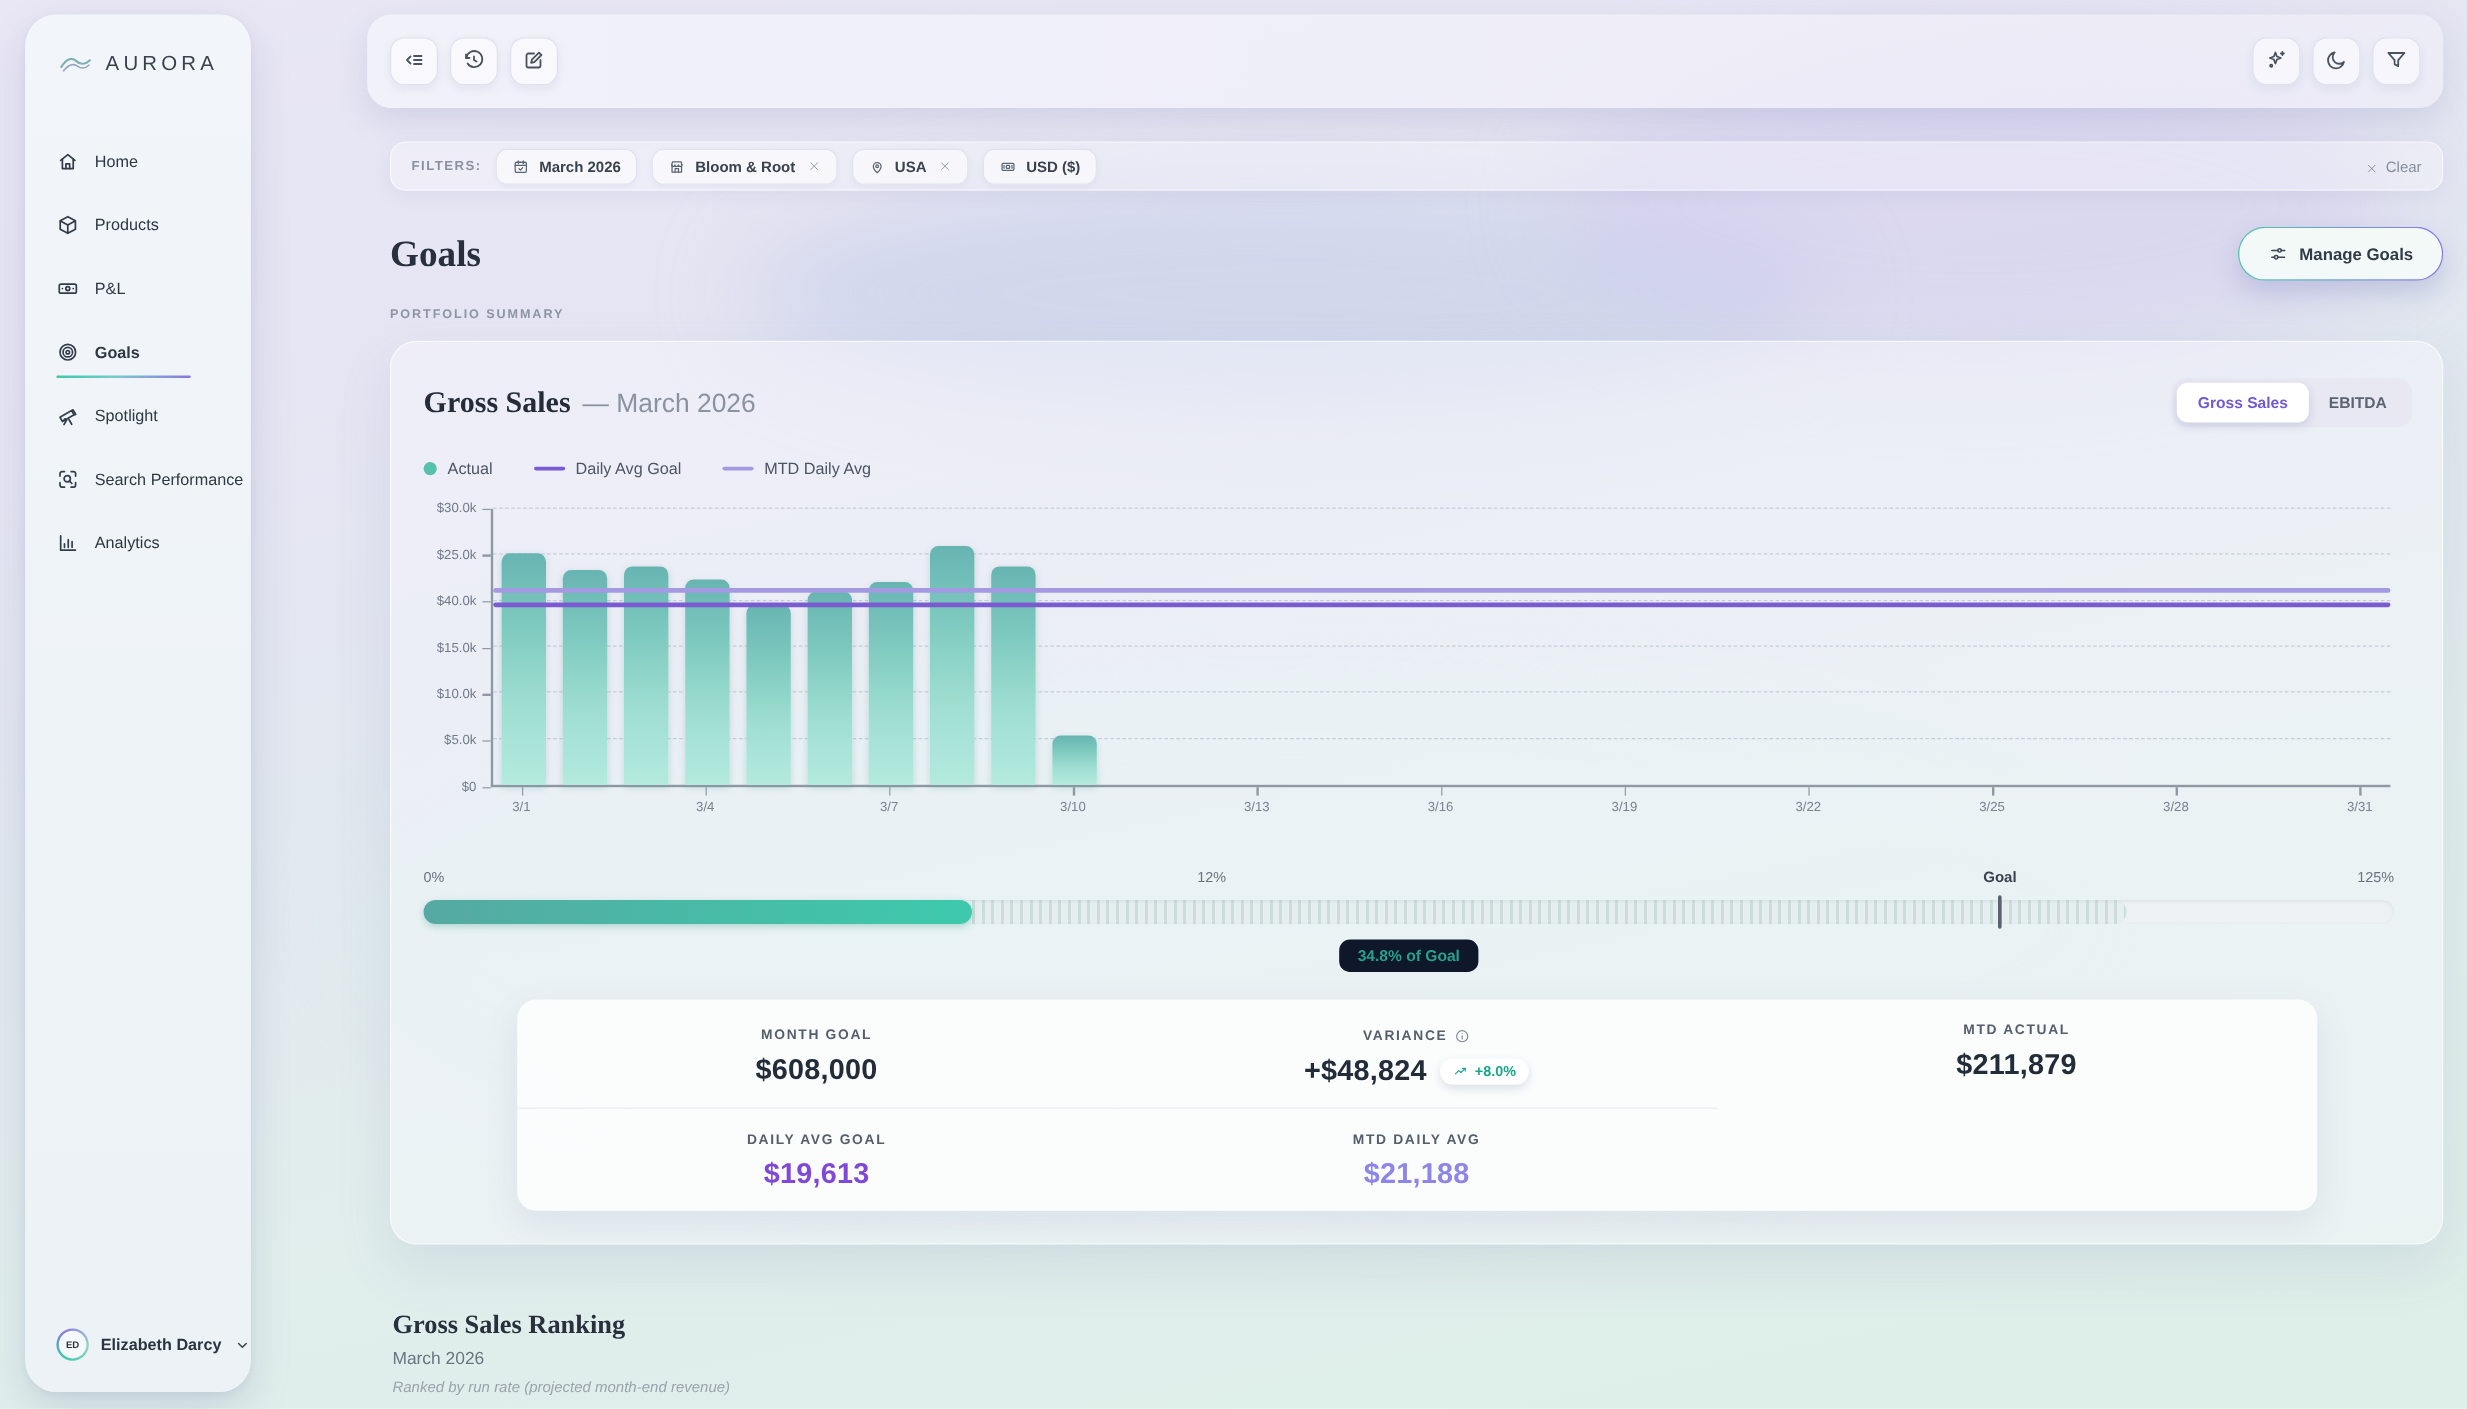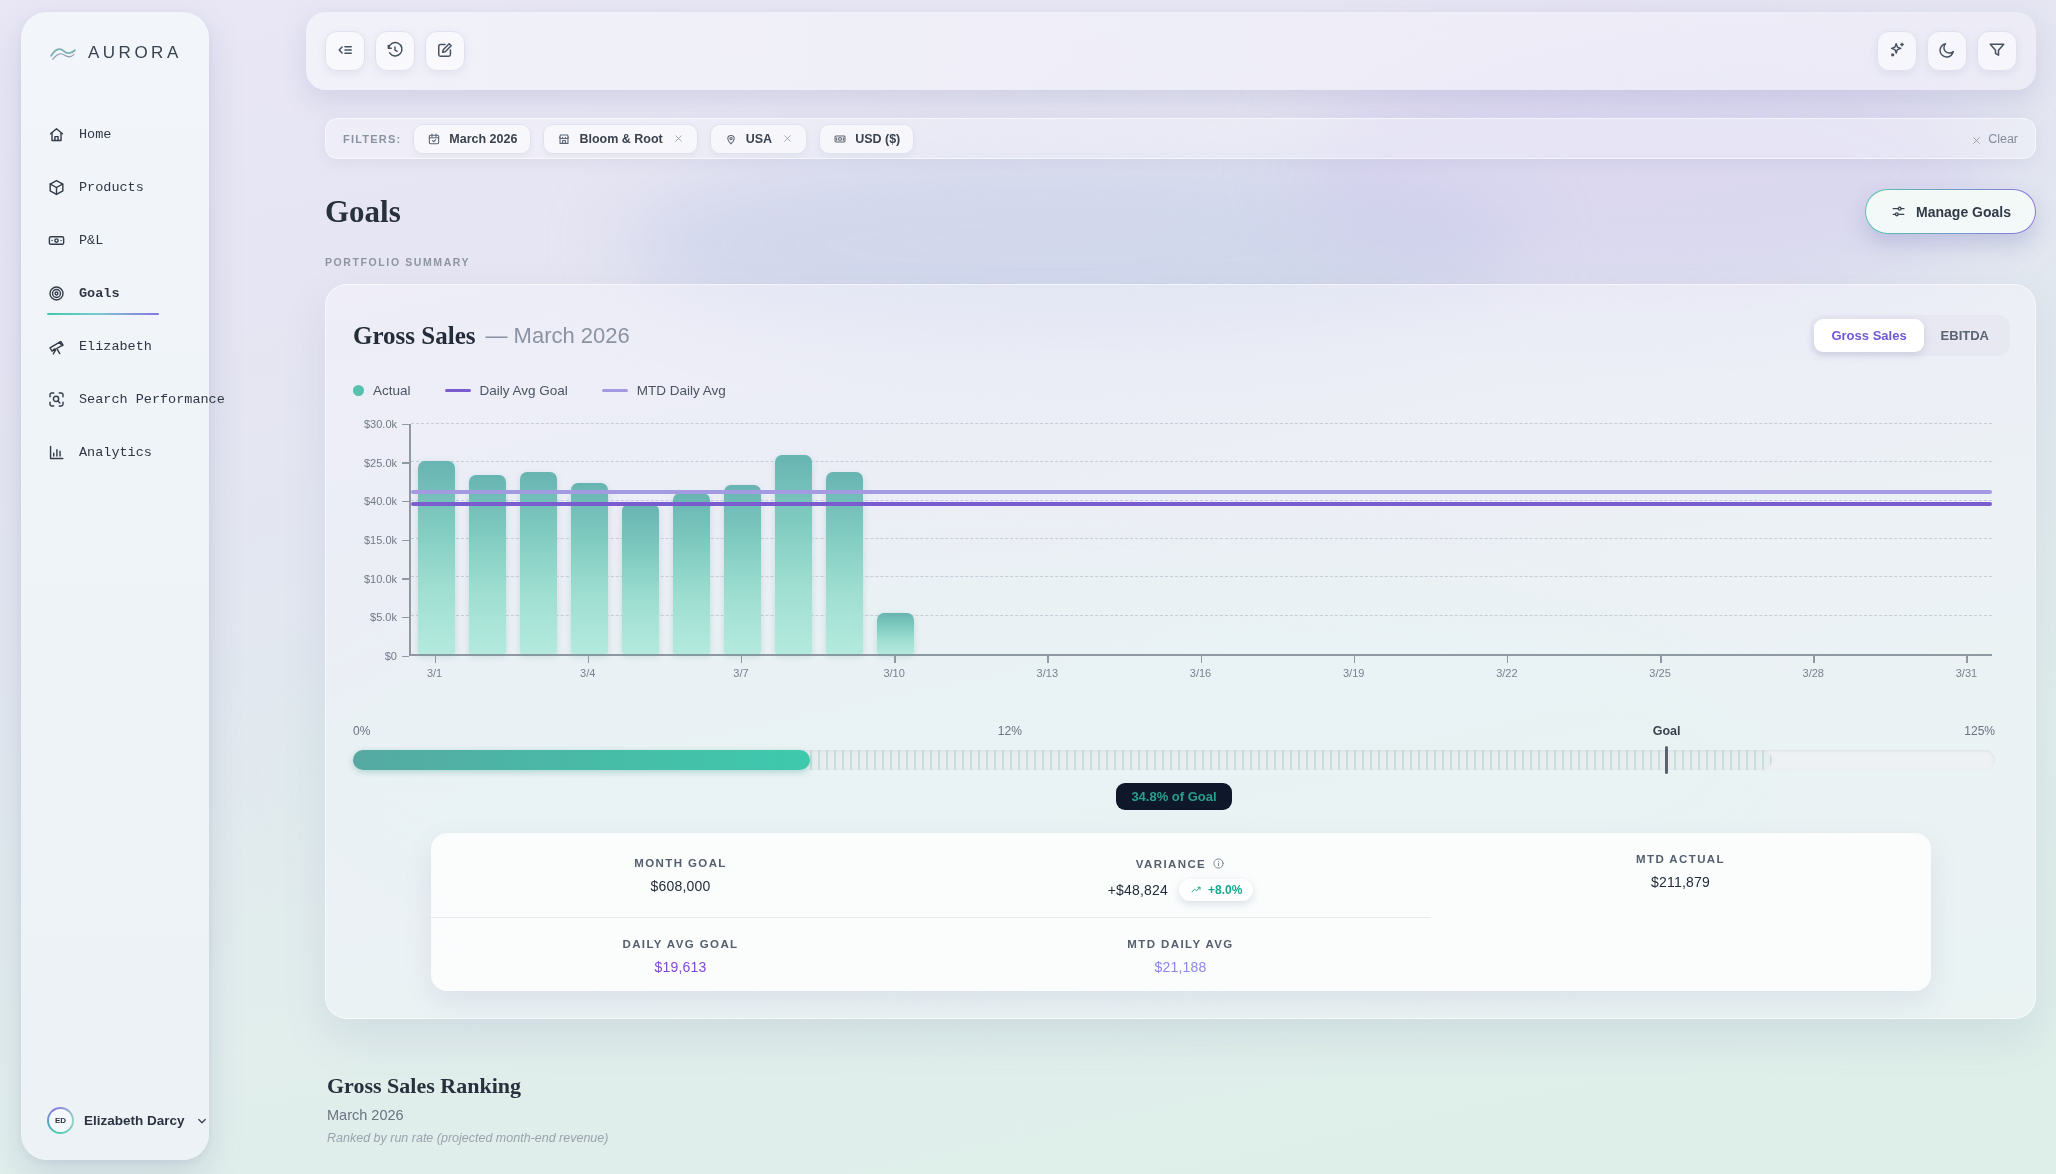--- a/index.html
+++ b/index.html
@@ -20,21 +20,21 @@
     position:absolute; left:21px; top:12px; bottom:14px; width:188px;
     background:linear-gradient(180deg,#f2f6fa 0%,#eef3f7 60%,#ecf2f5 100%);
     border-radius:26px; box-shadow:0 14px 34px rgba(90,100,150,.18), 0 2px 6px rgba(90,100,150,.08);
     padding:30px 16px 26px 26px; display:flex; flex-direction:column;
   }
   .logo-row { display:flex; align-items:center; gap:9px; margin-bottom:58px; }
   .logo-row svg { width:32px; height:22px; }
   .brand { font-size:17px; letter-spacing:3.5px; font-weight:500; color:#39424f; }
   .nav { display:flex; flex-direction:column; }
   .nav-item { position:relative; display:flex; align-items:center; gap:13px; height:24px;
-    margin-bottom:29px; cursor:pointer; color:#2e3743;font-family:Liberation Mono, monospace; }
+    margin-bottom:29px; cursor:pointer; color:#2e3743; }
   .nav-item .icon { width:19px; height:19px; display:inline-flex; color:#333d4a; }
   .nav-item .icon svg { width:19px; height:19px; }
   .nav-label { font-size:13.5px; font-weight:500; white-space:nowrap; }
   .nav-item.active .nav-label { font-weight:600; }
   .nav-underline { position:absolute; left:0; bottom:-10px; width:112px; height:2.5px; border-radius:2px;
     background:linear-gradient(90deg,#3ec9ad 0%,#7ac9cf 45%,#8b76e0 100%); }
   .sidebar-spacer { flex:1; }
   .user-row { display:flex; align-items:center; gap:10px; cursor:pointer; }
   .avatar { width:27px; height:27px; border-radius:50%; padding:2px;
     background:conic-gradient(from 210deg,#3ec9ad,#8b76e0,#9ad2c8,#3ec9ad); flex:none; }
@@ -144,21 +144,21 @@
   
   .stats-card { width:1500px; margin:23px auto 0; background:rgba(255,255,255,.8); border-radius:16px;
     box-shadow:0 10px 28px rgba(100,110,160,.12); display:grid; grid-template-columns:repeat(3,1fr); }
   .stat-cell { padding:20px 10px 16px; text-align:center; }
   .stat-cell.top { border-bottom:1px solid #e7ebee; padding-top:24px; }
   .stat-label-row { display:flex; align-items:center; justify-content:center; gap:6px;
     font-size:11.5px; font-weight:700; letter-spacing:1.4px; color:#545e6c; }
   .info-icon { width:13px; height:13px; color:#7d8694; display:inline-flex; cursor:pointer; }
   .info-icon svg { width:13px; height:13px; }
   .stat-value-row { margin-top:9px; display:flex; align-items:center; justify-content:center; gap:11px; }
-  .stat-value { font-size:14px; font-weight:400; letter-spacing:.2px; }
+  .stat-value { font-size:24px; font-weight:700; letter-spacing:.2px; }
   .v-dark { color:#232d3a; }
   .v-teal { color:#3fcdab; }
   .v-purple { color:#8048d8; }
   .v-peri { color:#8d85e8; }
   .var-badge { display:inline-flex; align-items:center; gap:5px; background:#fff; border-radius:999px;
     padding:4px 11px; box-shadow:0 3px 8px rgba(90,120,150,.22); font-size:12px; font-weight:700; color:#17a88c; }
   .var-badge .icon { width:13px; height:13px; display:inline-flex; }
   .var-badge .icon svg { width:13px; height:13px; }
 
   
@@ -226,21 +226,21 @@
       </div>
       <div class="nav-item">
         <span class="icon ">
           <svg viewBox="0 0 24 24" fill="none" stroke="currentColor" stroke-width="1.8" stroke-linecap="round" stroke-linejoin="round">
             <path d="M3.8 13.6 16 6.5l2.6 4.4-12.2 7.1z"></path>
             <path d="M16.4 6.3l1.1-.6 2.8 4.7-1.1.6"></path>
             <path d="M10.8 16.6 8 21.2M13.2 15.9l2.9 5"></path>
             <circle cx="9.2" cy="16.2" r="1"></circle>
           </svg>
         </span>
-        <span class="nav-label">Elizabeth</span>
+        <span class="nav-label">Spotlight</span>
       </div>
       <div class="nav-item">
         <span class="icon ">
           <svg viewBox="0 0 24 24" fill="none" stroke="currentColor" stroke-width="1.8" stroke-linecap="round" stroke-linejoin="round">
             <path d="M8.5 3.8H6A2.2 2.2 0 0 0 3.8 6v2.5"></path>
             <path d="M15.5 3.8H18A2.2 2.2 0 0 1 20.2 6v2.5"></path>
             <path d="M20.2 15.5V18a2.2 2.2 0 0 1-2.2 2.2h-2.5"></path>
             <path d="M3.8 15.5V18A2.2 2.2 0 0 0 6 20.2h2.5"></path>
             <circle cx="11.4" cy="11.3" r="3.3"></circle>
             <path d="M13.8 13.8l2.5 2.5"></path>

